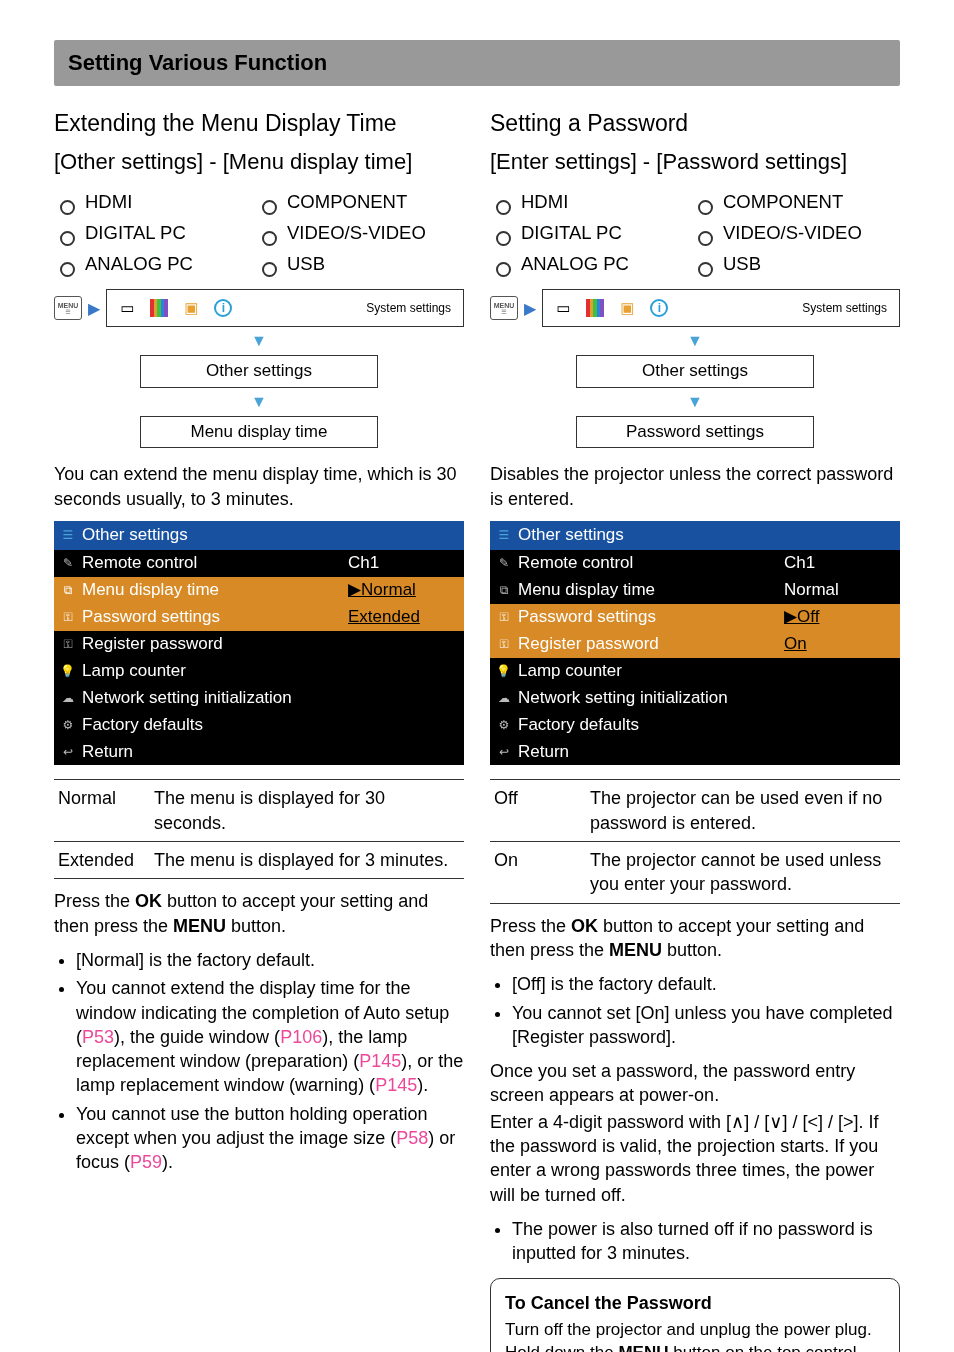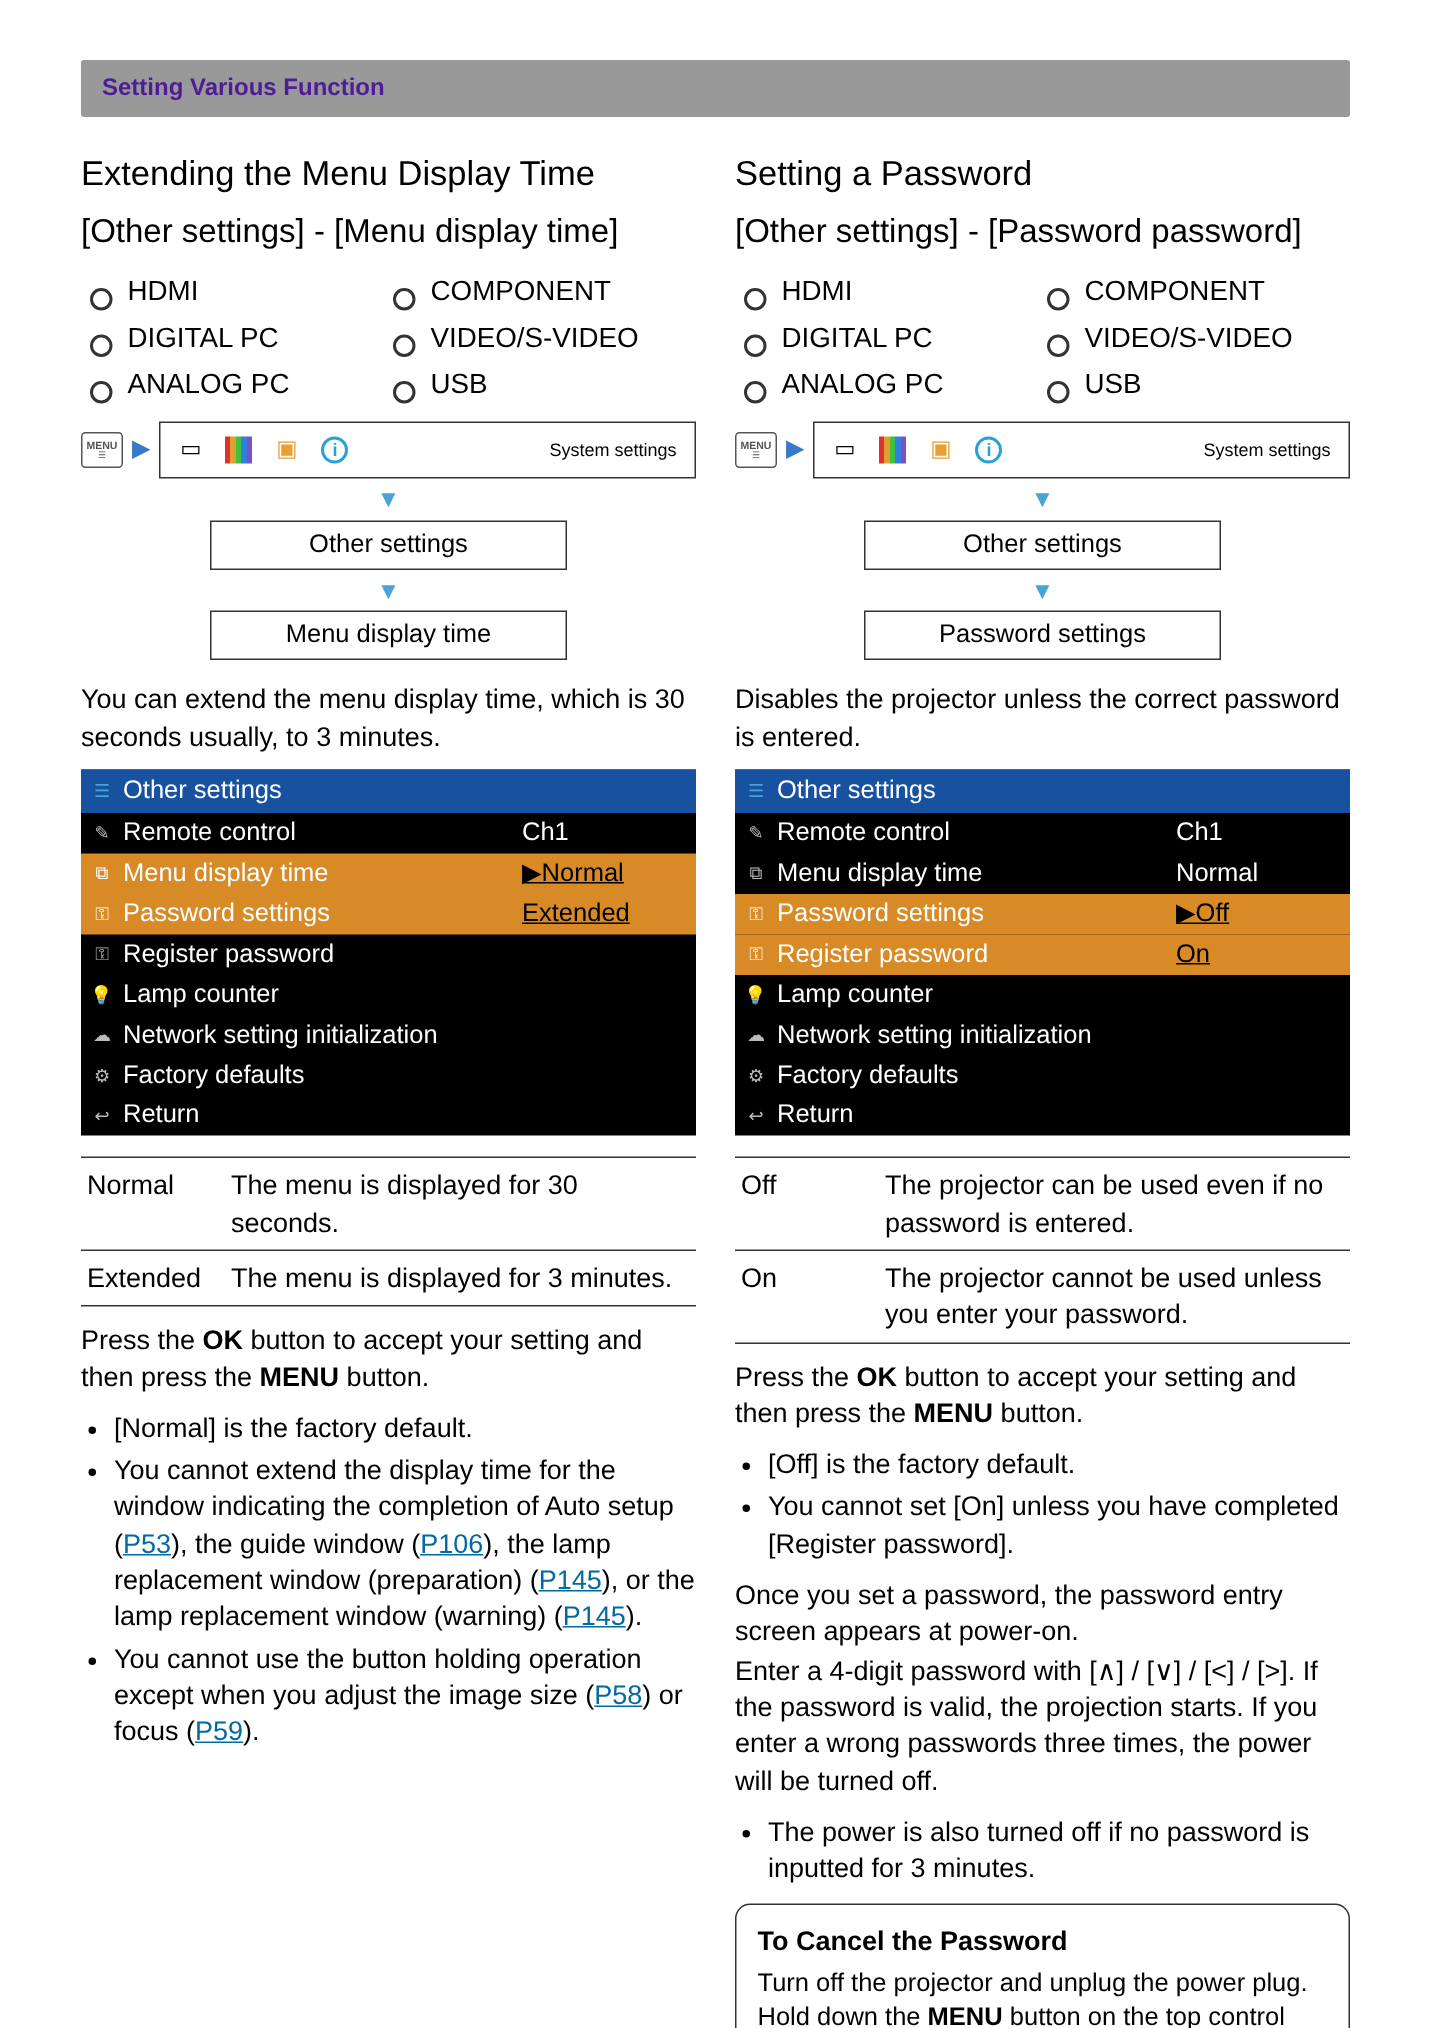--- a/index.html
+++ b/index.html
@@ -7,24 +7,24 @@
     font-family: Arial, Helvetica, sans-serif;
     background: #fff;
     color: #000;
     width: 954px;
     font-size: 17.5px;
     line-height: 1.35;
   }
   .page-pad { padding: 40px 54px 30px 54px; }
   .header-bar {
     background: #999;
-    color: #4c1d95;
+    color: #000000;
     font-weight: bold;
     padding: 8px 14px;
-    font-size: 16px;
+    font-size: 22px;
     border-radius: 2px;
   }
   .two-col {
     display: flex;
     gap: 26px;
     margin-top: 22px;
   }
   .col { flex: 1; min-width: 0; }
   h2.section-title {
     font-size: 23px;
@@ -82,21 +82,21 @@
   .osd li.sel{background:#d78a26;color:#fff;}
   .osd .val{margin-left:auto;min-width:110px;}
   .mini-icon{width:16px;height:16px;display:inline-flex;align-items:center;justify-content:center;font-size:12px;}
   .opt-table {width:100%;border-collapse:collapse;font-size:18px;}
   .opt-table tr{border-bottom:1px solid #333;}
   .opt-table tr:first-child{border-top:1px solid #333;}
   .opt-table td{padding:6px 4px;vertical-align:top;}
   .opt-table td:first-child{width:96px;}
   ul.bullets{padding-left:22px;margin:0 0;font-size:18px;}
   ul.bullets li{margin-bottom:4px;}
-  .link{color:#0369a1;text-decoration:underline;}
+  .link{color:#ec4899;}
   .callout{
     border:1px solid #333;border-radius:10px;padding:12px 14px;margin-top:12px;
     font-size:17px;
   }
   .callout .callout-title{font-size:18px;margin-bottom:4px;font-weight:bold;}
   .strong{font-weight:bold;}
   .icon-blue{color:#4aa3d6;}
   .icon-gray{color:#bbb;}
   .sel .val{color:#000000;text-decoration:underline;}
 </style>
@@ -232,21 +232,21 @@
 
       <ul class="bullets">
         <li>[Normal] is the factory default.</li>
         <li>You cannot extend the display time for the window indicating the completion of Auto setup (<span class="link">P53</span>), the guide window (<span class="link">P106</span>), the lamp replacement window (preparation) (<span class="link">P145</span>), or the lamp replacement window (warning) (<span class="link">P145</span>).</li>
         <li>You cannot use the button holding operation except when you adjust the image size (<span class="link">P58</span>) or focus (<span class="link">P59</span>).</li>
       </ul>
     </div>
 
     <div class="col">
       <h2 class="section-title">Setting a Password</h2>
-      <div class="breadcrumb">[Other settings] - [Password password]</div>
+      <div class="breadcrumb">[Enter settings] - [Password settings]</div>
 
       <div class="radio-grid">
         <div class="radio-item">
             <span class="radio-circle"></span>
             <span>HDMI</span>
           </div>
         <div class="radio-item">
             <span class="radio-circle"></span>
             <span>COMPONENT</span>
           </div>

